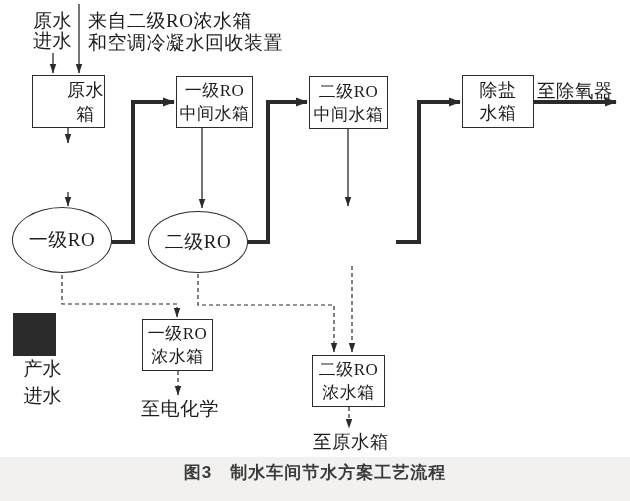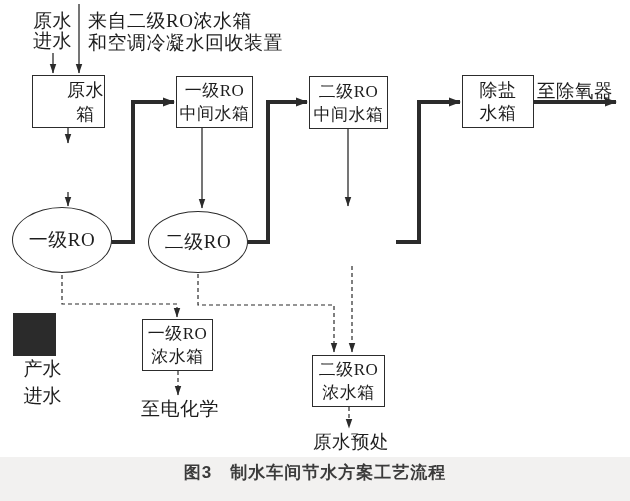--- a/index.html
+++ b/index.html
@@ -121,21 +121,21 @@
   <div class="lbl" style="left:33px; top:11px; font-size:19px; line-height:20px;">原水
 进水</div>
 
   <div class="lbl" style="left:88px; top:10px; font-size:19px; line-height:21.5px;">来自二级RO浓水箱
 和空调冷凝水回收装置</div>
 
   <div class="lbl" style="left:537px; top:78px; font-size:18.5px;">至除氧器</div>
 
   <div class="lbl" style="left:141px; top:396px; font-size:19px;">至电化学</div>
 
-  <div class="lbl" style="left:313px; top:429px; font-size:18.5px;">原水预处</div>
+  <div class="lbl" style="left:313px; top:429px; font-size:18.5px;">至原水箱</div>
 
   <div class="legend">
     <div class="legend-row">
       <span class="legend-sample sample-thick"></span>
       <span class="legend-label">产水</span>
     </div>
     <div class="legend-row">
       <span class="legend-sample sample-thin"></span>
       <span class="legend-label">进水</span>
     </div>

